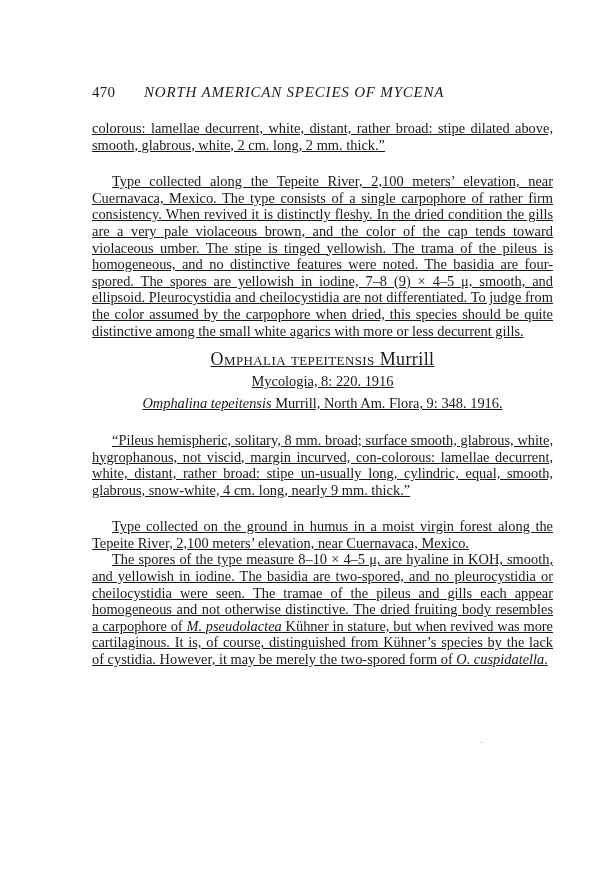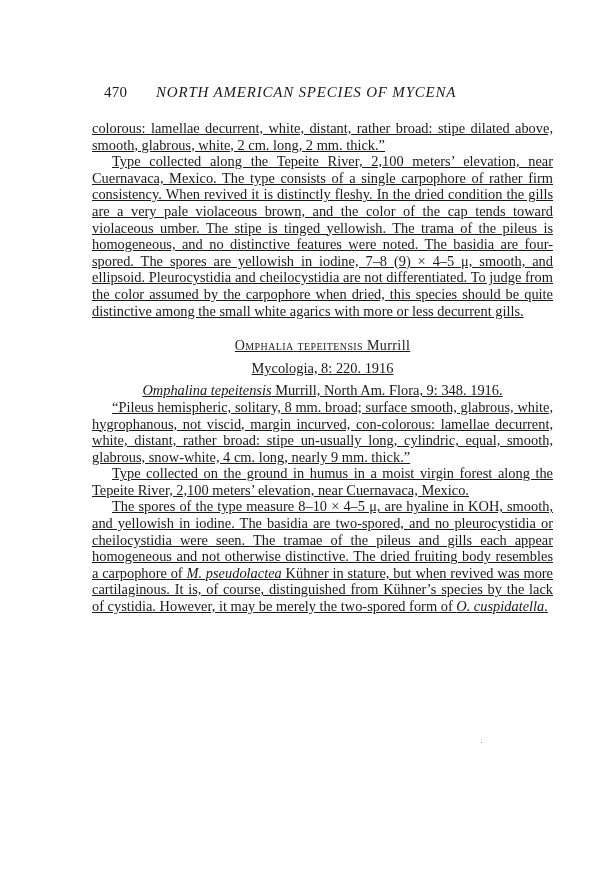--- a/index.html
+++ b/index.html
@@ -8,32 +8,32 @@
       font-family: "DejaVu Serif", "Liberation Serif", serif;
       color: #1a1a1a;
     }
     .page {
       position: absolute; left: 92px; top: 0; width: 461px;
       font-family: "Liberation Serif", "DejaVu Serif", serif;
       font-size: 14.4px;
       line-height: 16.6px;
     }
     .running-head {
-      position: absolute; top: 84px; left: 12px; width: 461px;
+      position: absolute; top: 84px; left: 0; width: 461px;
       font-size: 15px; letter-spacing: 0.3px; white-space: nowrap;
     }
     .running-head .pgnum { display: inline-block; width: 52px; }
     .running-head .title { font-style: italic; letter-spacing: 0.8px; }
     .body { position: absolute; top: 120px; left: 0; width: 461px; text-decoration: underline; }
     p { margin: 0; text-align: justify; text-align-last: auto; }
     p.indent { text-indent: 20px; }
-    p.gap { margin-top: 0; }
+    p.gap { margin-top: 20px; }
     p.last-left { text-align-last: left; }
     .heading {
-      text-align: center; margin-top: 19px; font-size: 14px; letter-spacing: 0.4px;
+      text-align: center; margin-top: 12px; font-size: 18px; letter-spacing: 0.4px;
     }
     .sc { font-variant: small-caps; }
     .cite { text-align: center; margin-top: 5px; }
     .synonym { margin-top: 6px; text-align: center; }
     i { font-style: italic; }
     .speck { position: absolute; left: 481px; top: 742px; width: 1px; height: 1px; background: #999; }
   </style>
 </head>
 <body>
 

